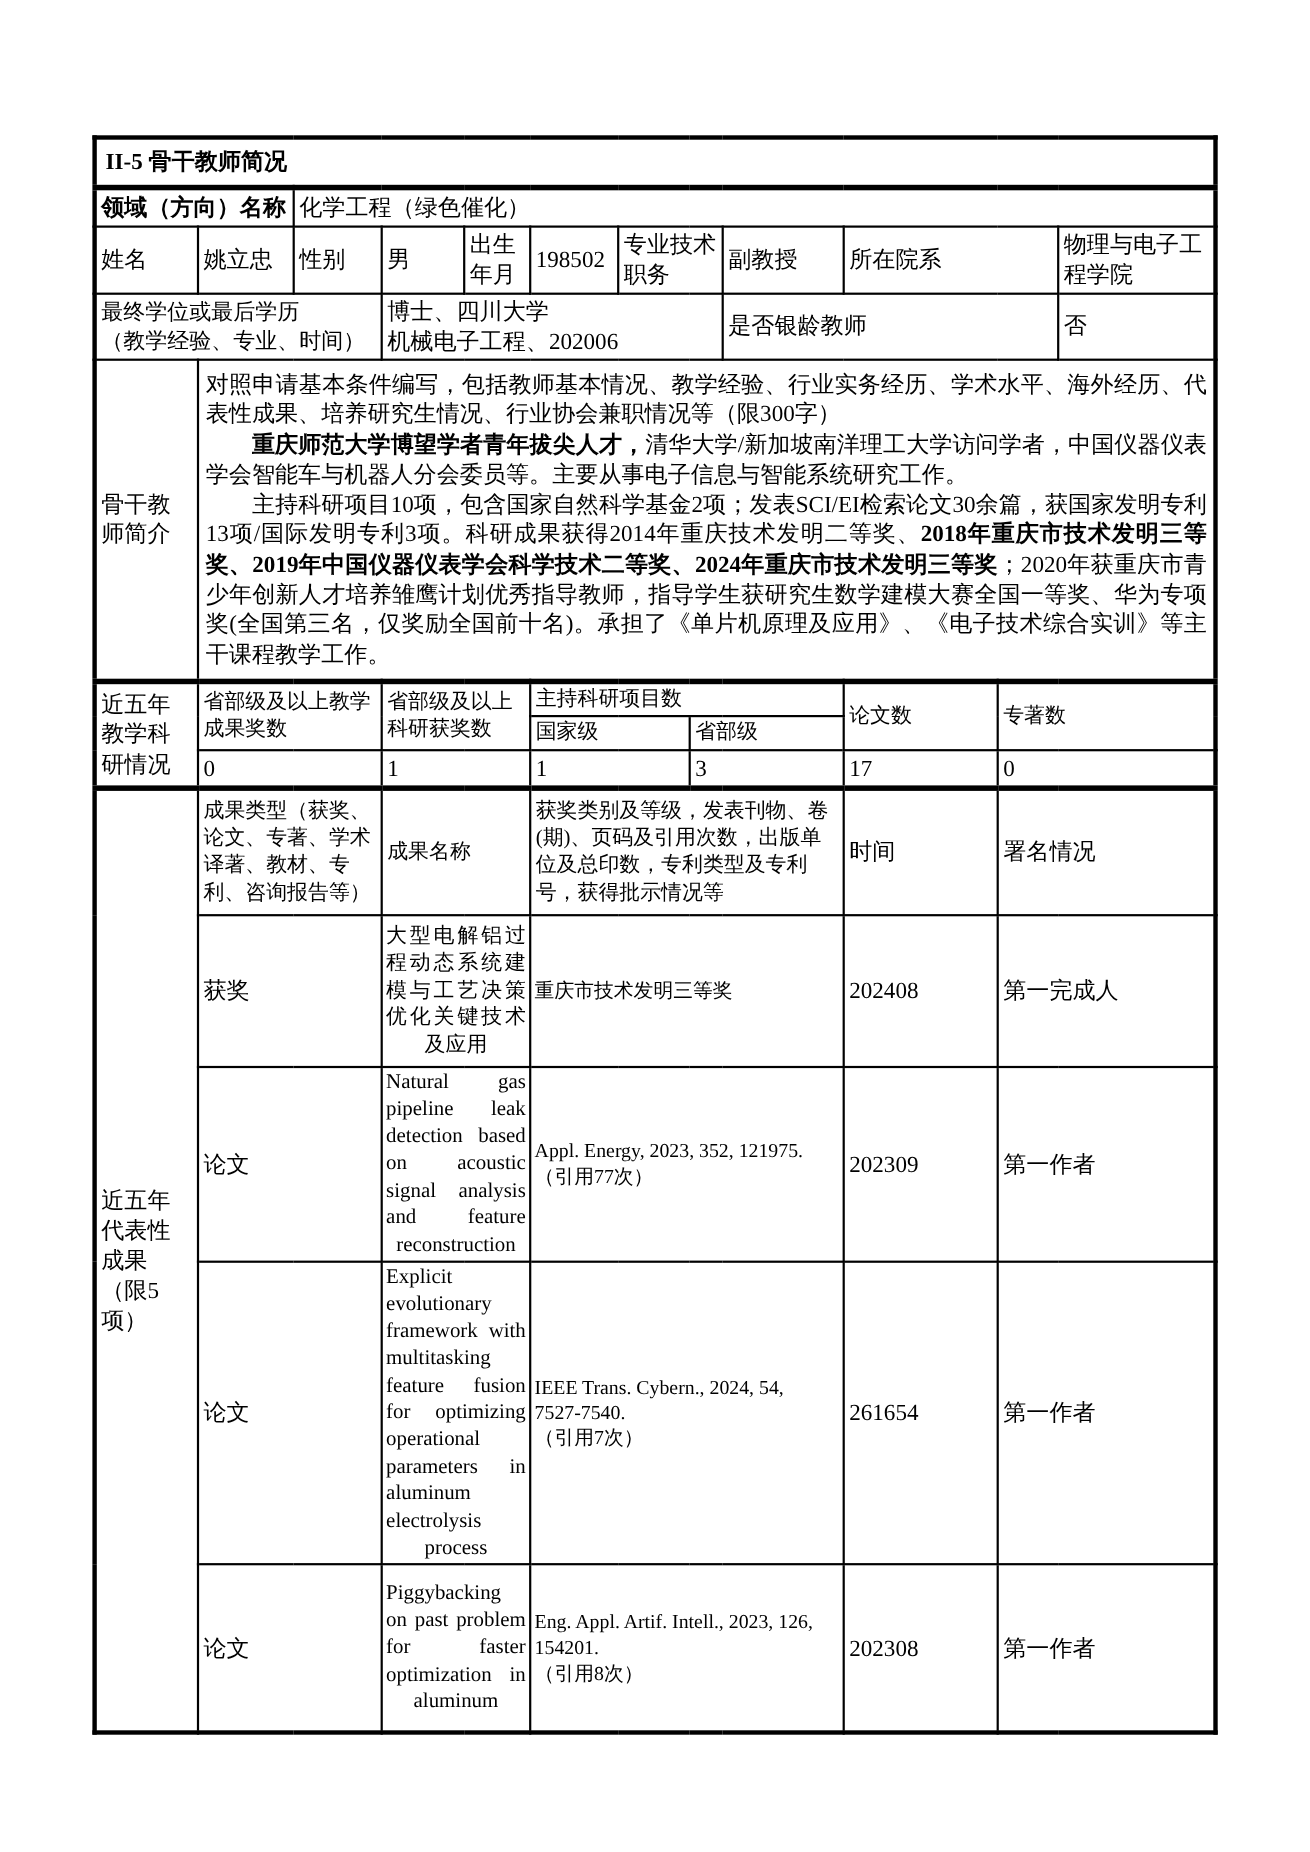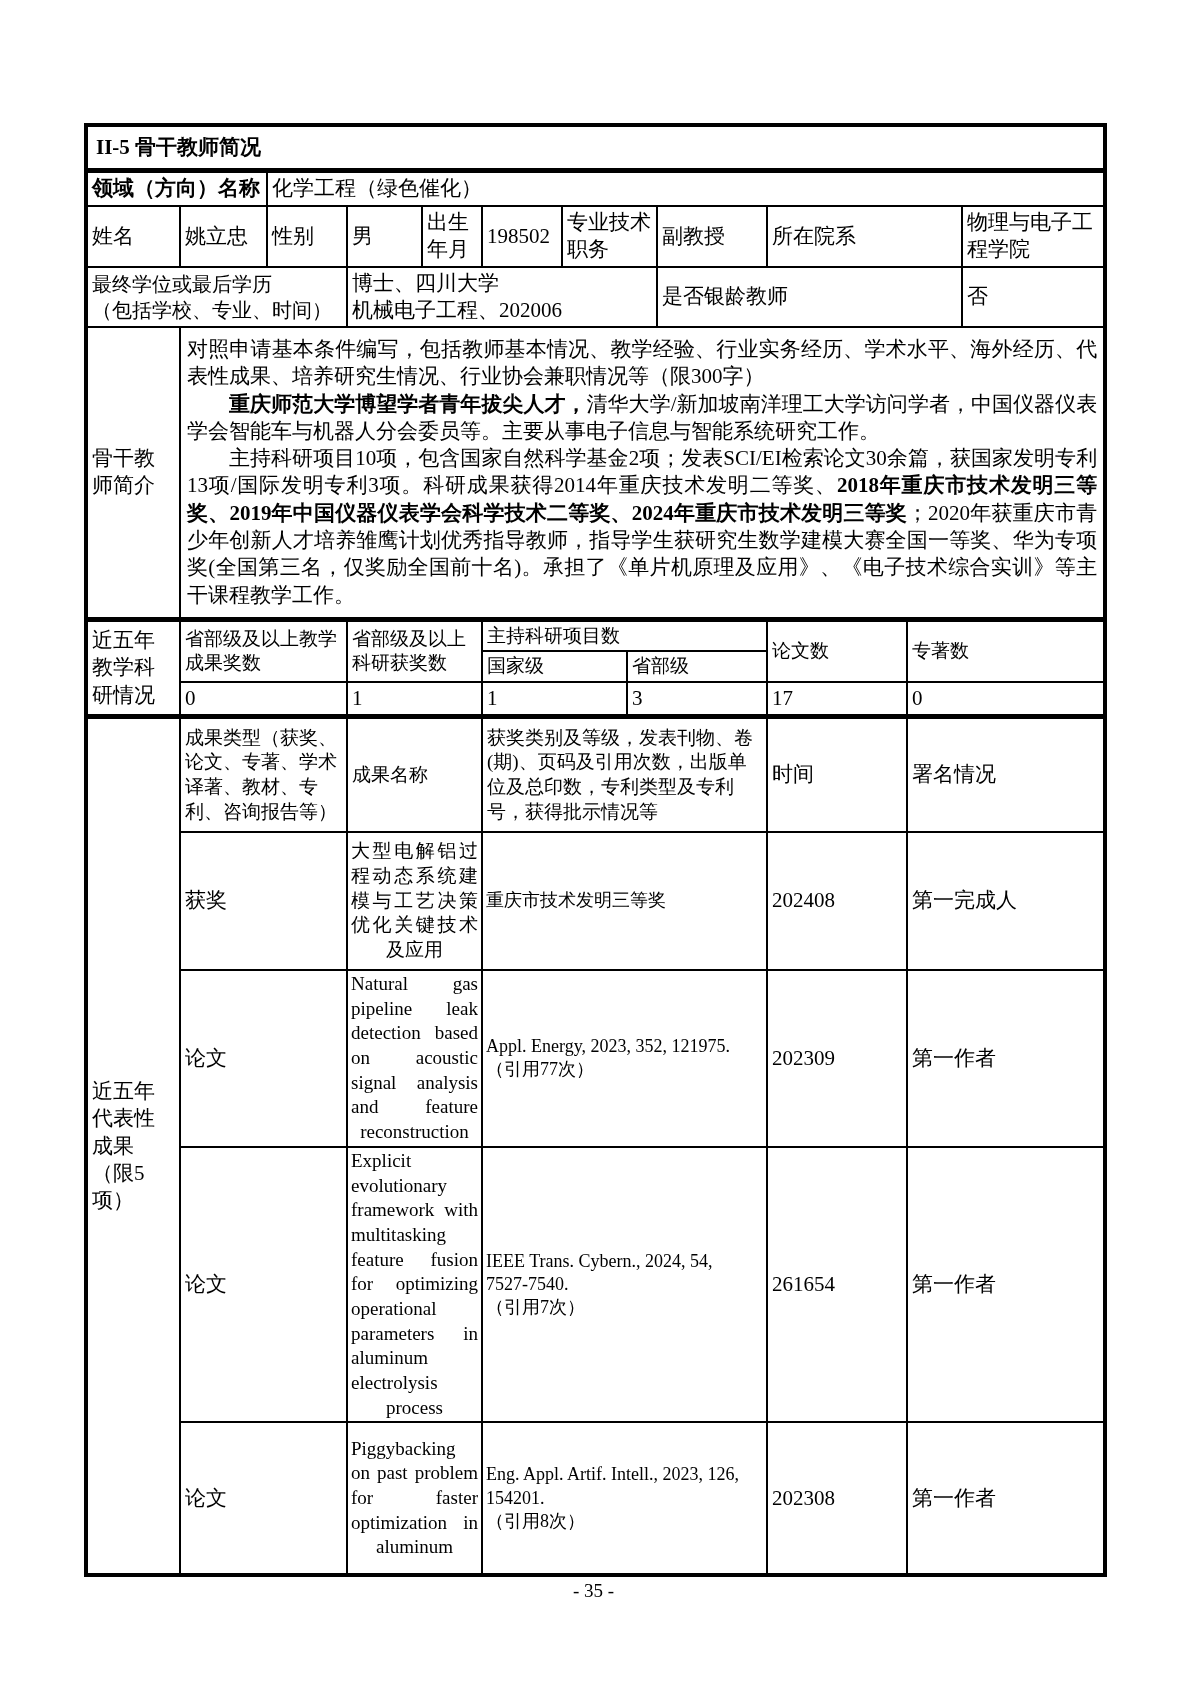--- a/index.html
+++ b/index.html
@@ -120,21 +120,21 @@
       <td>出生年月</td>
       <td>198502</td>
       <td colspan="2">专业技术职务</td>
       <td>副教授</td>
       <td colspan="2">所在院系</td>
       <td>物理与电子工程学院</td>
     </tr>
 
     <tr style="height:53px">
       <td colspan="3" class="preline fs20">最终学位或最后学历
-（包括学校、专业、时间）</td>
+（教学经验、专业、时间）</td>
       <td colspan="5" class="preline">博士、四川大学
 机械电子工程、202006</td>
       <td colspan="3">是否银龄教师</td>
       <td>否</td>
     </tr>
 
     <tr style="height:292px">
       <td class="bb-thick">骨干教师简介</td>
       <td colspan="11" class="profile-content bb-thick">
         <p><span>对照申请基本条件编写，包括教师基本情况、教学经验、行业实务经历、学术水平、海外经历、代表性成果、培养研究生情况、行业协会兼职情况等（限300字）</span></p>
@@ -207,15 +207,14 @@
       <td colspan="2" class="name-cell">Piggybacking on past problem for faster optimization in aluminum</td>
       <td colspan="4" class="detail-cell">Eng. Appl. Artif. Intell., 2023, 126,
 154201.
 （引用8次）</td>
       <td>202308</td>
       <td colspan="2">第一作者</td>
     </tr>
   </tbody>
     </table>
 
-  <div class="page-number">- 35 -</div>
   <div class="watermark">高考直通车</div>
 </div>
 
 </body></html>

